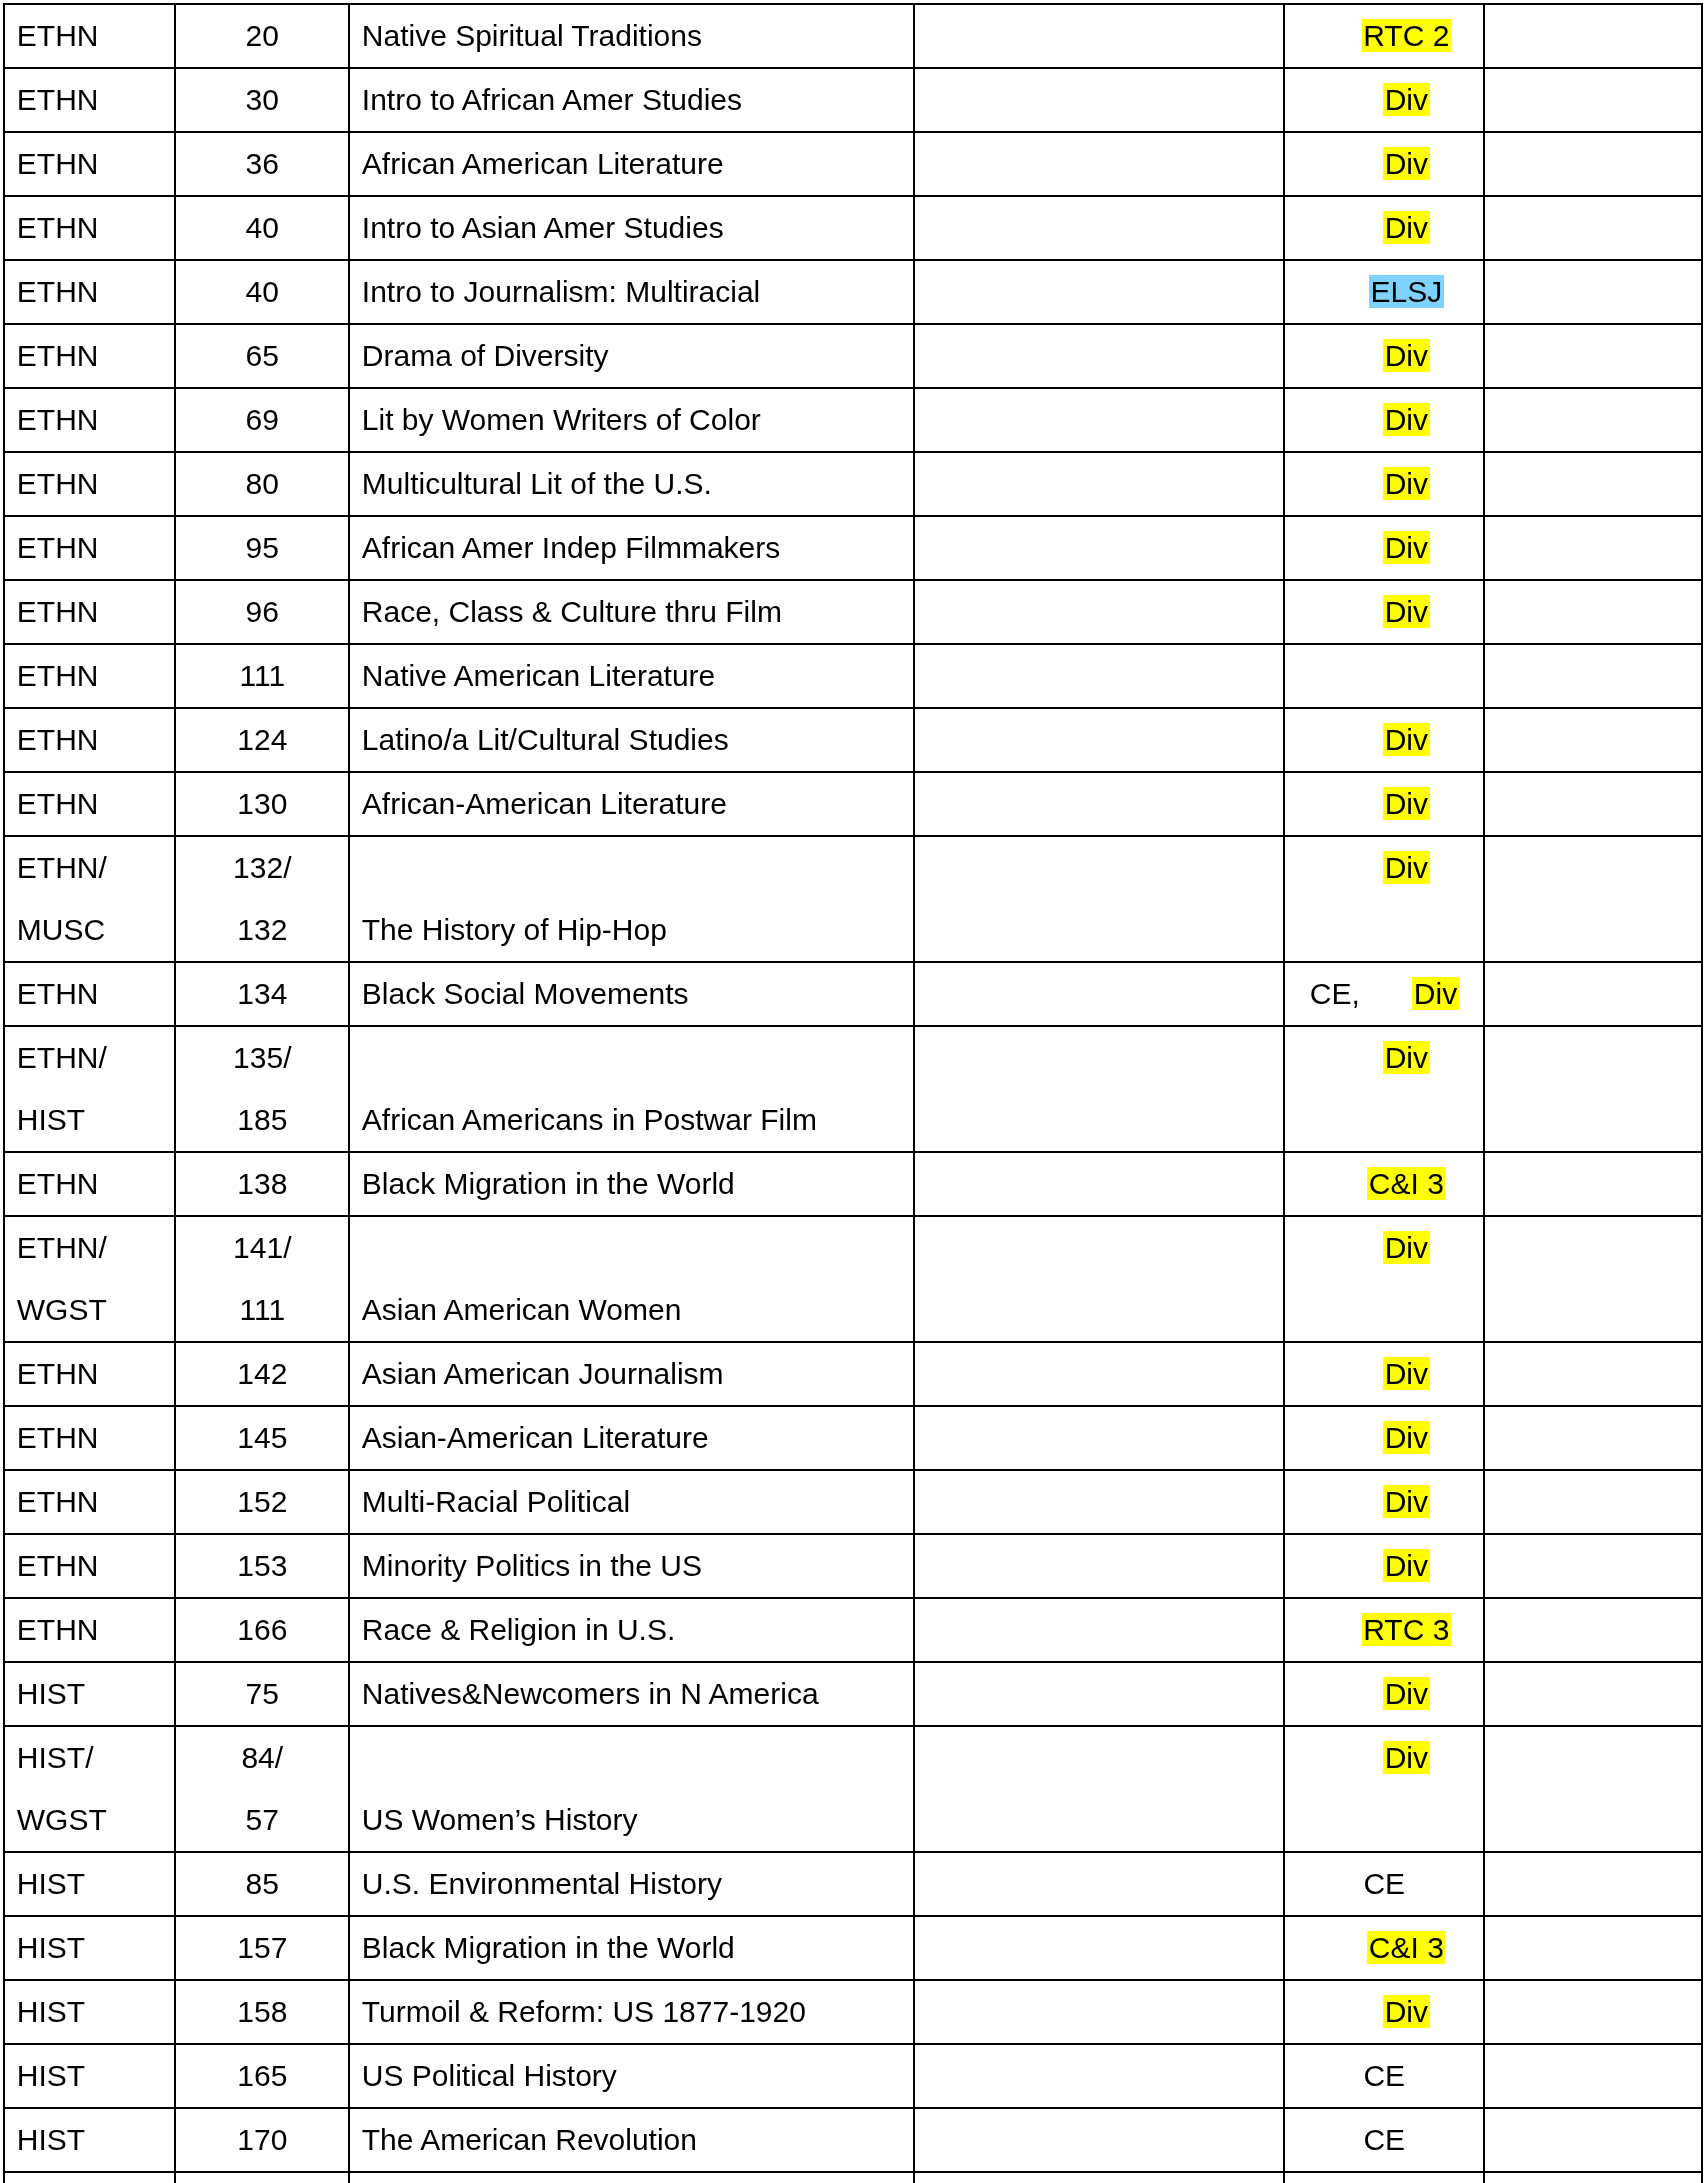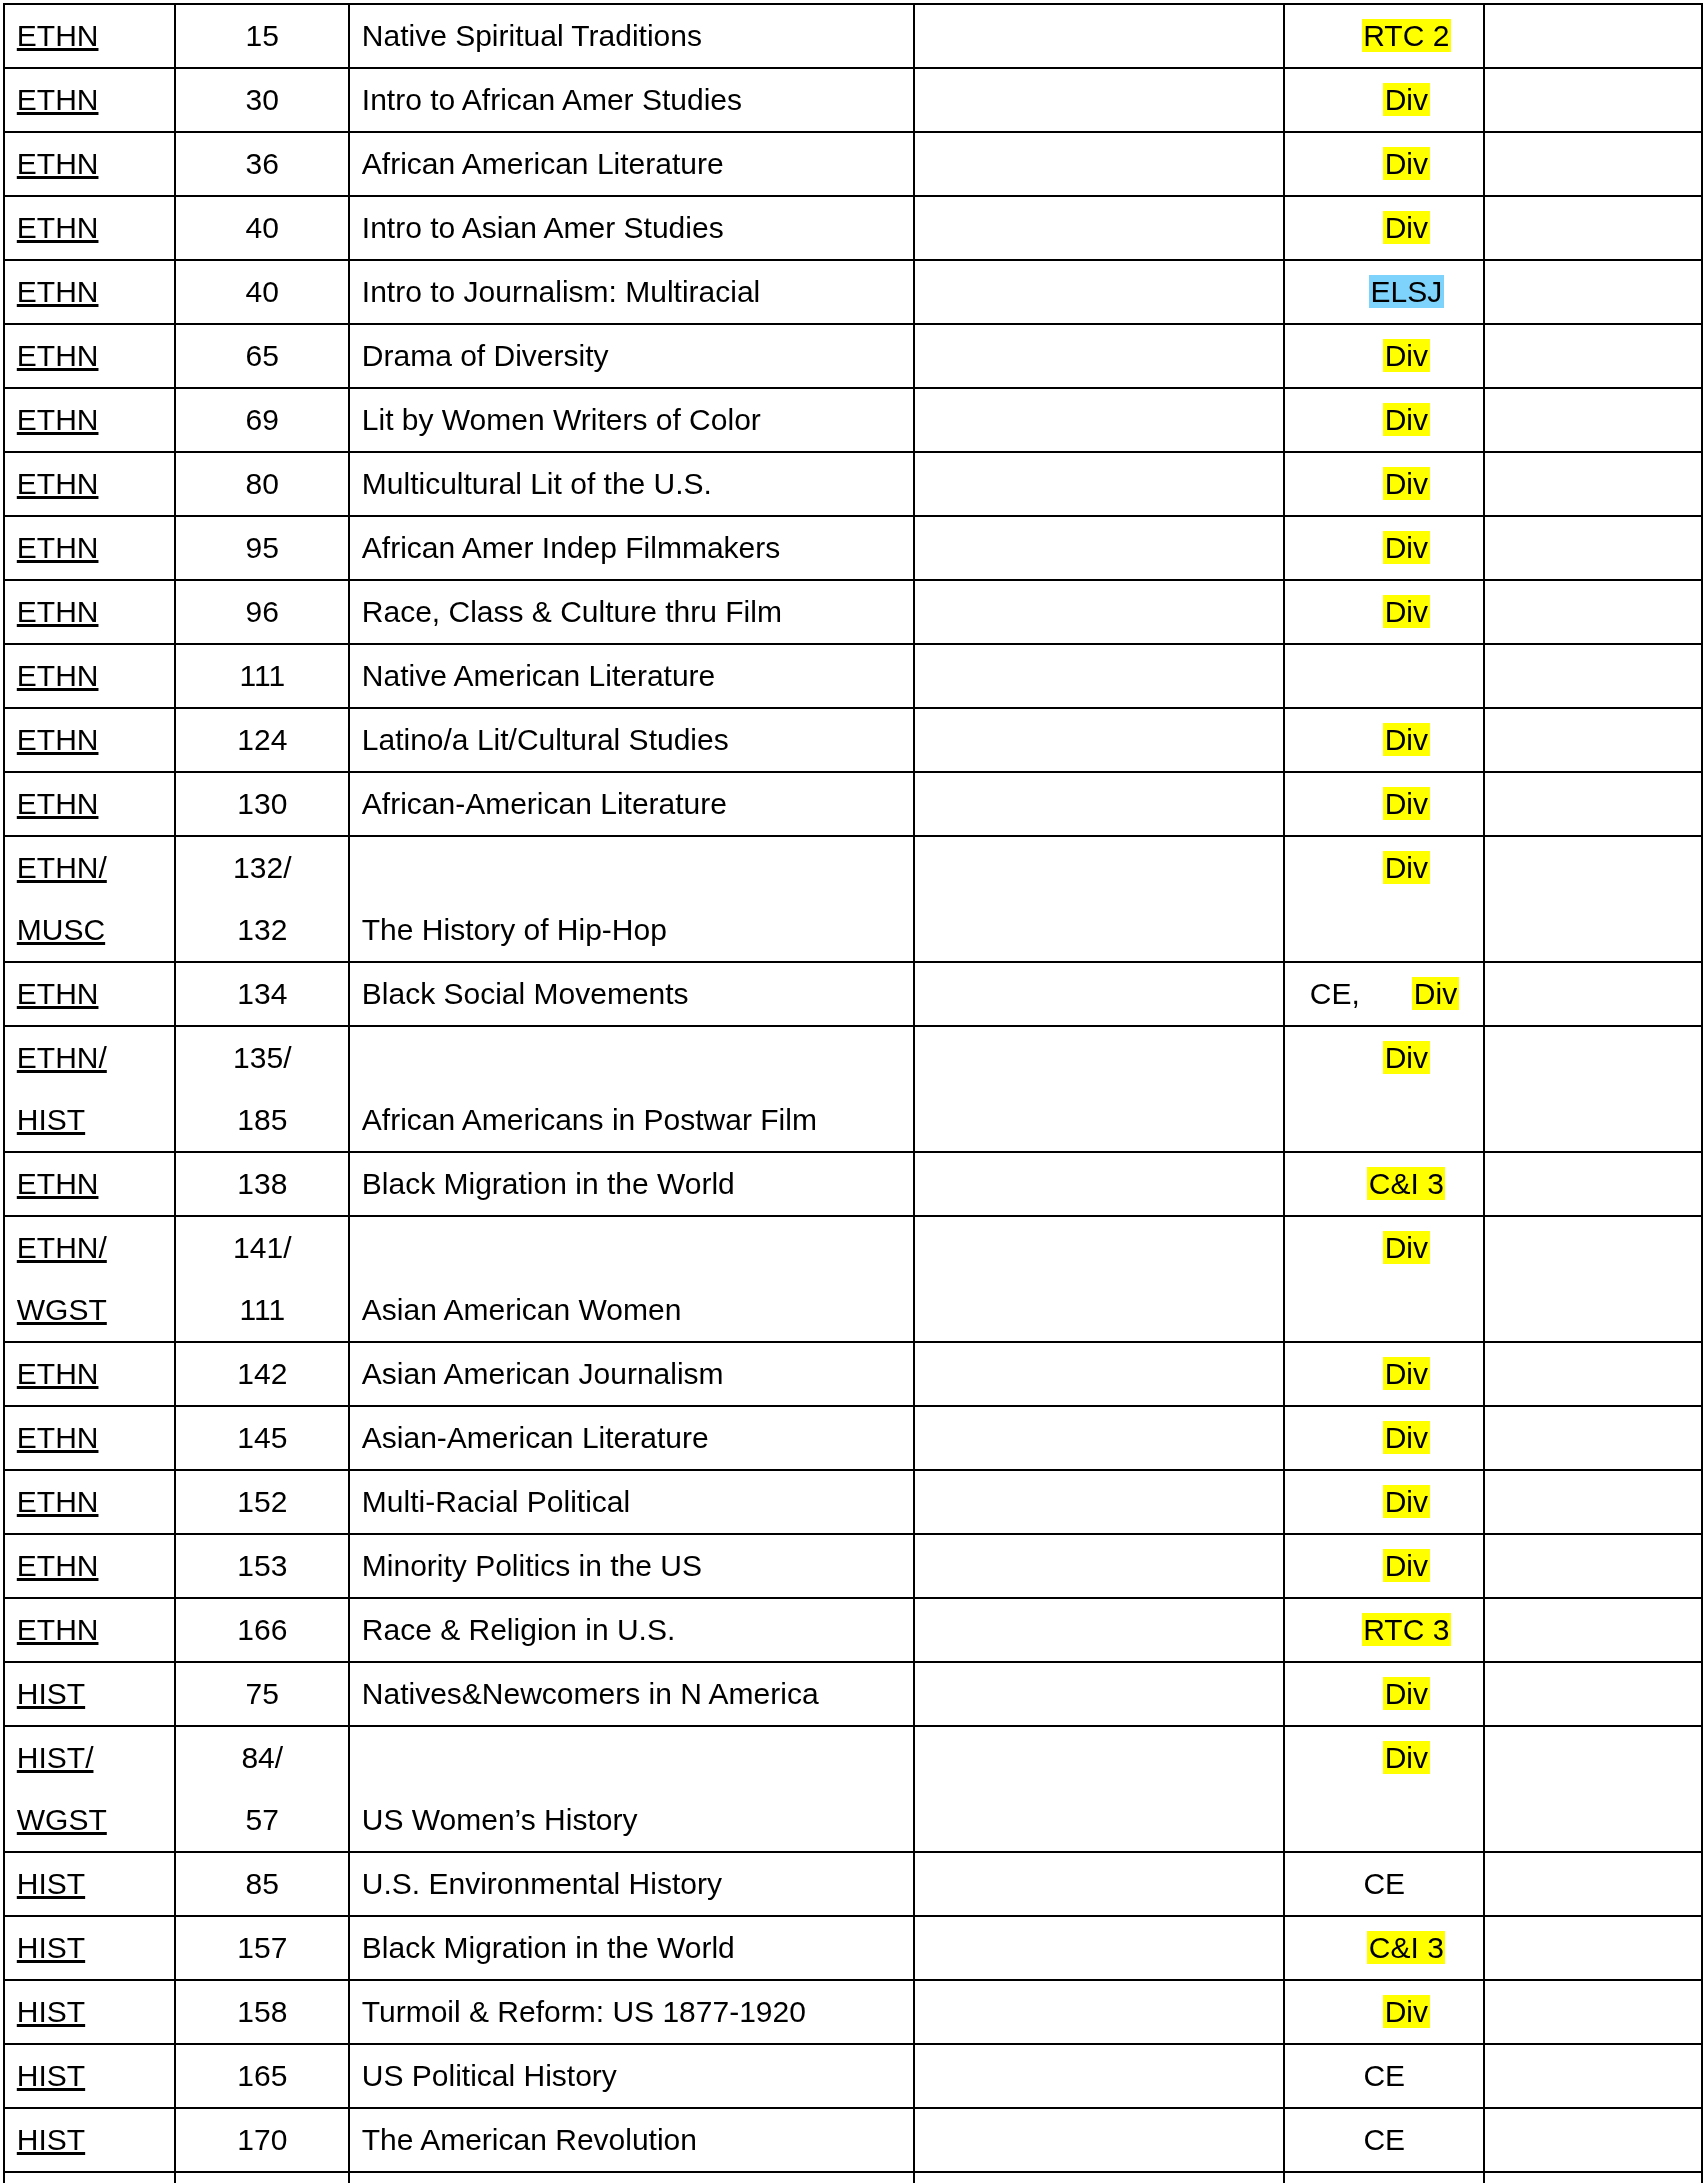--- a/index.html
+++ b/index.html
@@ -44,21 +44,21 @@
   }
   .line {
     display: block;
     height: 62px;
     line-height: 62px;
     white-space: nowrap;
     overflow: visible;
   }
   .line.blank { color: transparent; }
 
-  .dept  { padding-left: 11.5px; text-align: left; text-decoration: underline; }
+  .dept  { padding-left: 11.5px; text-align: left; }
   .num   { text-align: center; }
   .title { padding-left: 11.5px; text-align: left; }
   .cat   { text-align: center; }
 
   
   .hl {
     background: #FFFF00;
     padding: 0 1.6px;
     margin-left: 44px;
   }
@@ -82,21 +82,21 @@
   </colgroup>
   <tbody id="table-body">
       <tr class="one">
         <td>
           <span class="cell">
             <span class="line dept">ETHN</span>
           </span>
         </td>
         <td>
           <span class="cell">
-            <span class="line num">15</span>
+            <span class="line num">20</span>
           </span>
         </td>
         <td>
           <span class="cell">
             <span class="line title">Native Spiritual Traditions</span>
           </span>
         </td>
         <td>
           <span class="cell">
             <span class="line title blank">&nbsp;</span>

